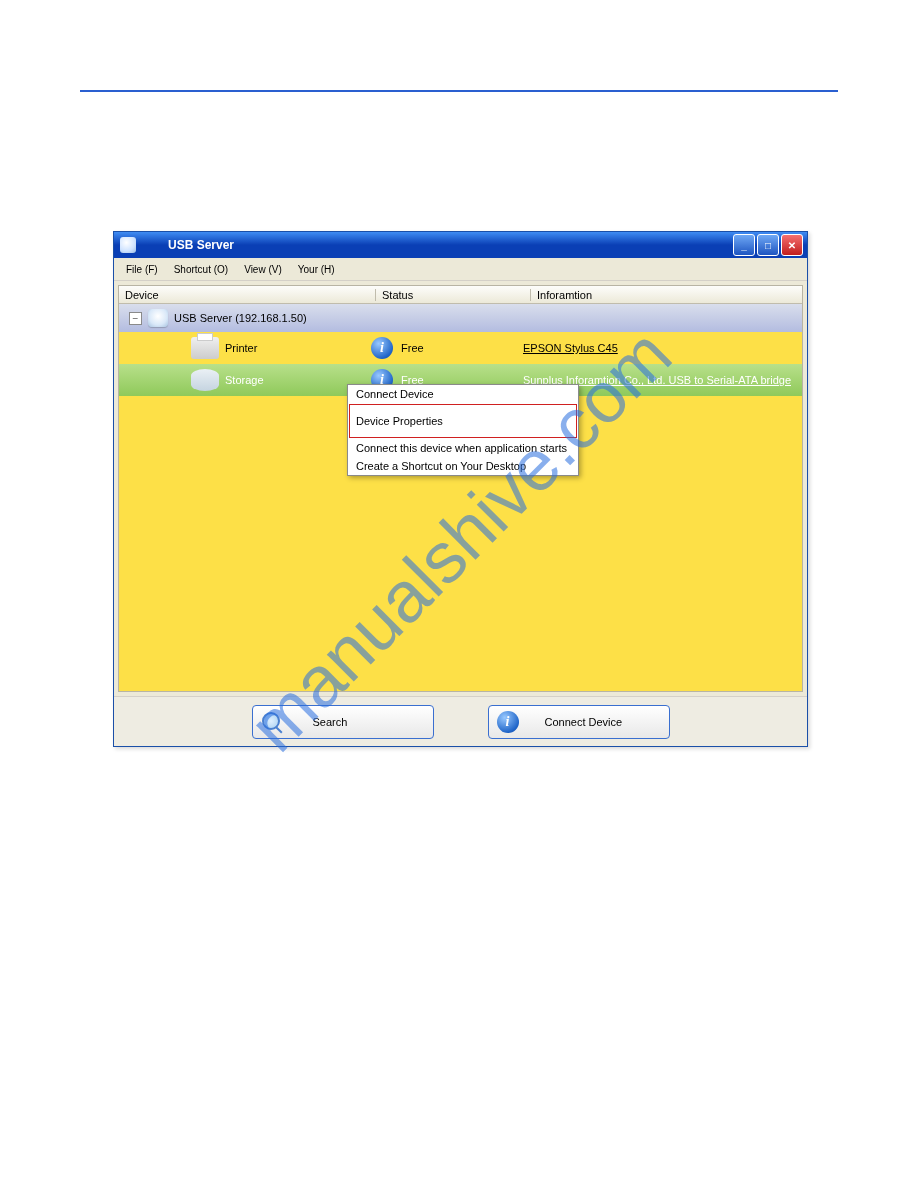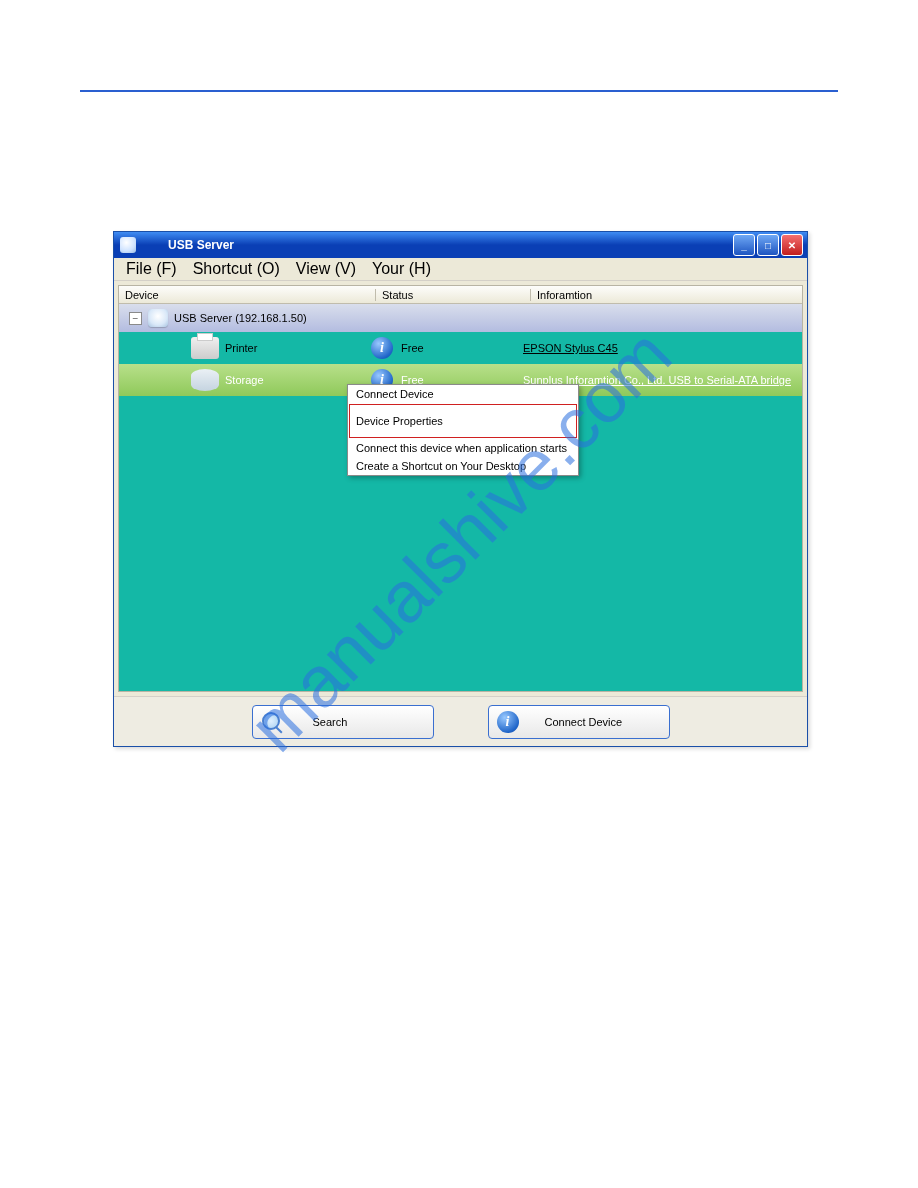--- a/index.html
+++ b/index.html
@@ -92,33 +92,33 @@
   }
   .btn-close {
     background: linear-gradient(to bottom, #f56f6f, #c11e1e);
     border: 1px solid #fff;
   }
   .menubar {
     height: 22px;
     background: #ece9d8;
     display: flex;
     align-items: center;
-    font-size: 16px;
+    font-size: 10px;
     padding-left: 4px;
     border-bottom: 1px solid #d4d0c8;
   }
   .menu-item {
     padding: 2px 8px;
     cursor: pointer;
   }
   .content {
     flex: 1;
     margin: 4px;
     border: 1px solid #b8b4a4;
-    background: #14b8a6;
+    background: #fde047;
     display: flex;
     flex-direction: column;
   }
   .col-headers {
     display: flex;
     background: linear-gradient(to bottom, #fdfdfb, #ece9d8);
     border-bottom: 1px solid #c0bcac;
     font-size: 11px;
     height: 17px;
     align-items: center;

